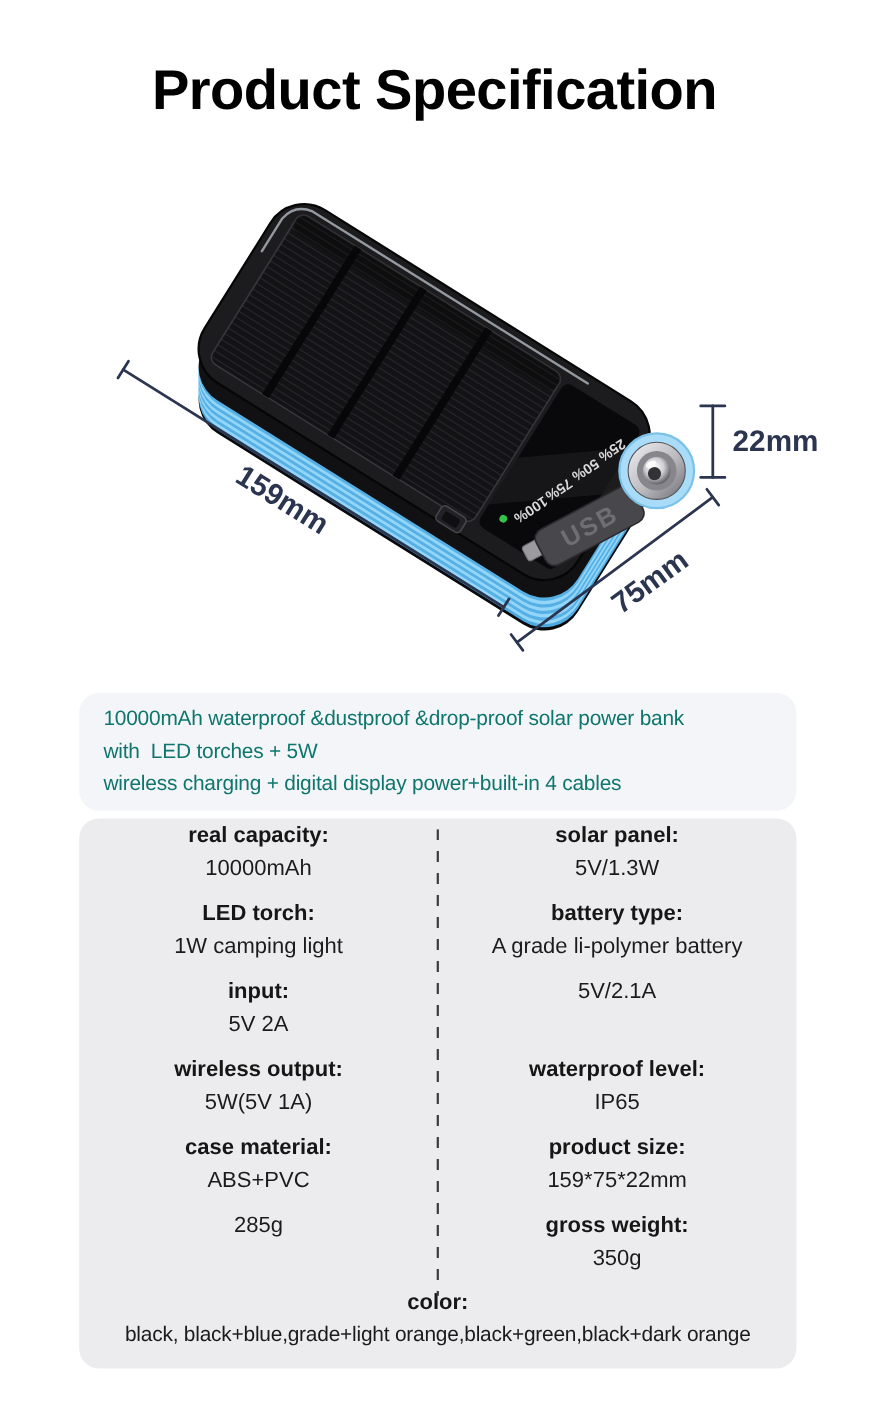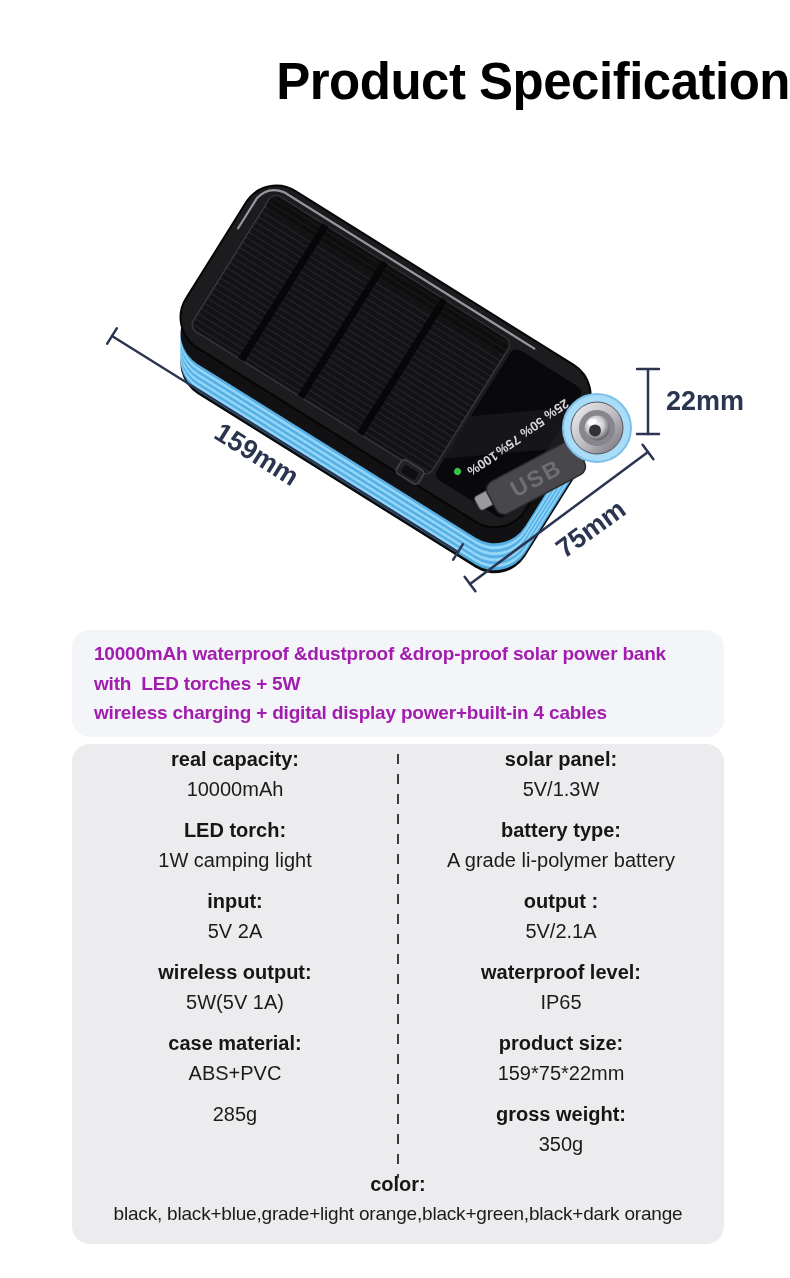--- a/index.html
+++ b/index.html
@@ -4,32 +4,32 @@
 <style>
   * { margin:0; padding:0; box-sizing:border-box; }
   html,body { background:#ffffff; }
   body { font-family:"Liberation Sans", sans-serif; }
   .page {
     position:relative; width:790px; height:1278px; background:#fff;
     overflow:hidden; margin:0 auto;
   }
   .title {
     position:absolute; top:52px; left:0; width:790px;
-    text-align:right; font-size:51px; font-weight:bold;
+    text-align:center; font-size:51px; font-weight:bold;
     letter-spacing:-0.5px; color:#000;
   }
   .figure-svg { position:absolute; top:0; left:0; }
 
   .desc-box {
     position:absolute; left:72px; top:630px; width:652px; height:107px;
     background:#f4f5f8; border-radius:18px;
     padding:9px 20px 0 22px;
   }
   .desc-line {
-    font-size:19px; font-weight:bold; color:#a21caf;
+    font-size:19px; font-weight:normal; color:#0f766e;
     line-height:29.5px; white-space:pre-wrap; letter-spacing:-0.2px;
   }
 
   .spec-box {
     position:absolute; left:72px; top:744px; width:652px; height:500px;
     background:#ececee; border-radius:18px;
   }
   .spec-divider {
     position:absolute; left:50%; top:10px; width:2px; height:424px;
     margin-left:-1px;
@@ -182,21 +182,20 @@
       <div class="spec-cell">
         <div class="spec-label">battery type:</div>
         <div class="spec-value">A grade li-polymer battery</div>
       </div>
 
       <div class="spec-cell">
         <div class="spec-label">input:</div>
         <div class="spec-value">5V 2A</div>
       </div>
       <div class="spec-cell">
-        <div class="spec-label">output :</div>
         <div class="spec-value">5V/2.1A</div>
       </div>
 
       <div class="spec-cell">
         <div class="spec-label">wireless output:</div>
         <div class="spec-value">5W(5V 1A)</div>
       </div>
       <div class="spec-cell">
         <div class="spec-label">waterproof level:</div>
         <div class="spec-value">IP65</div>

